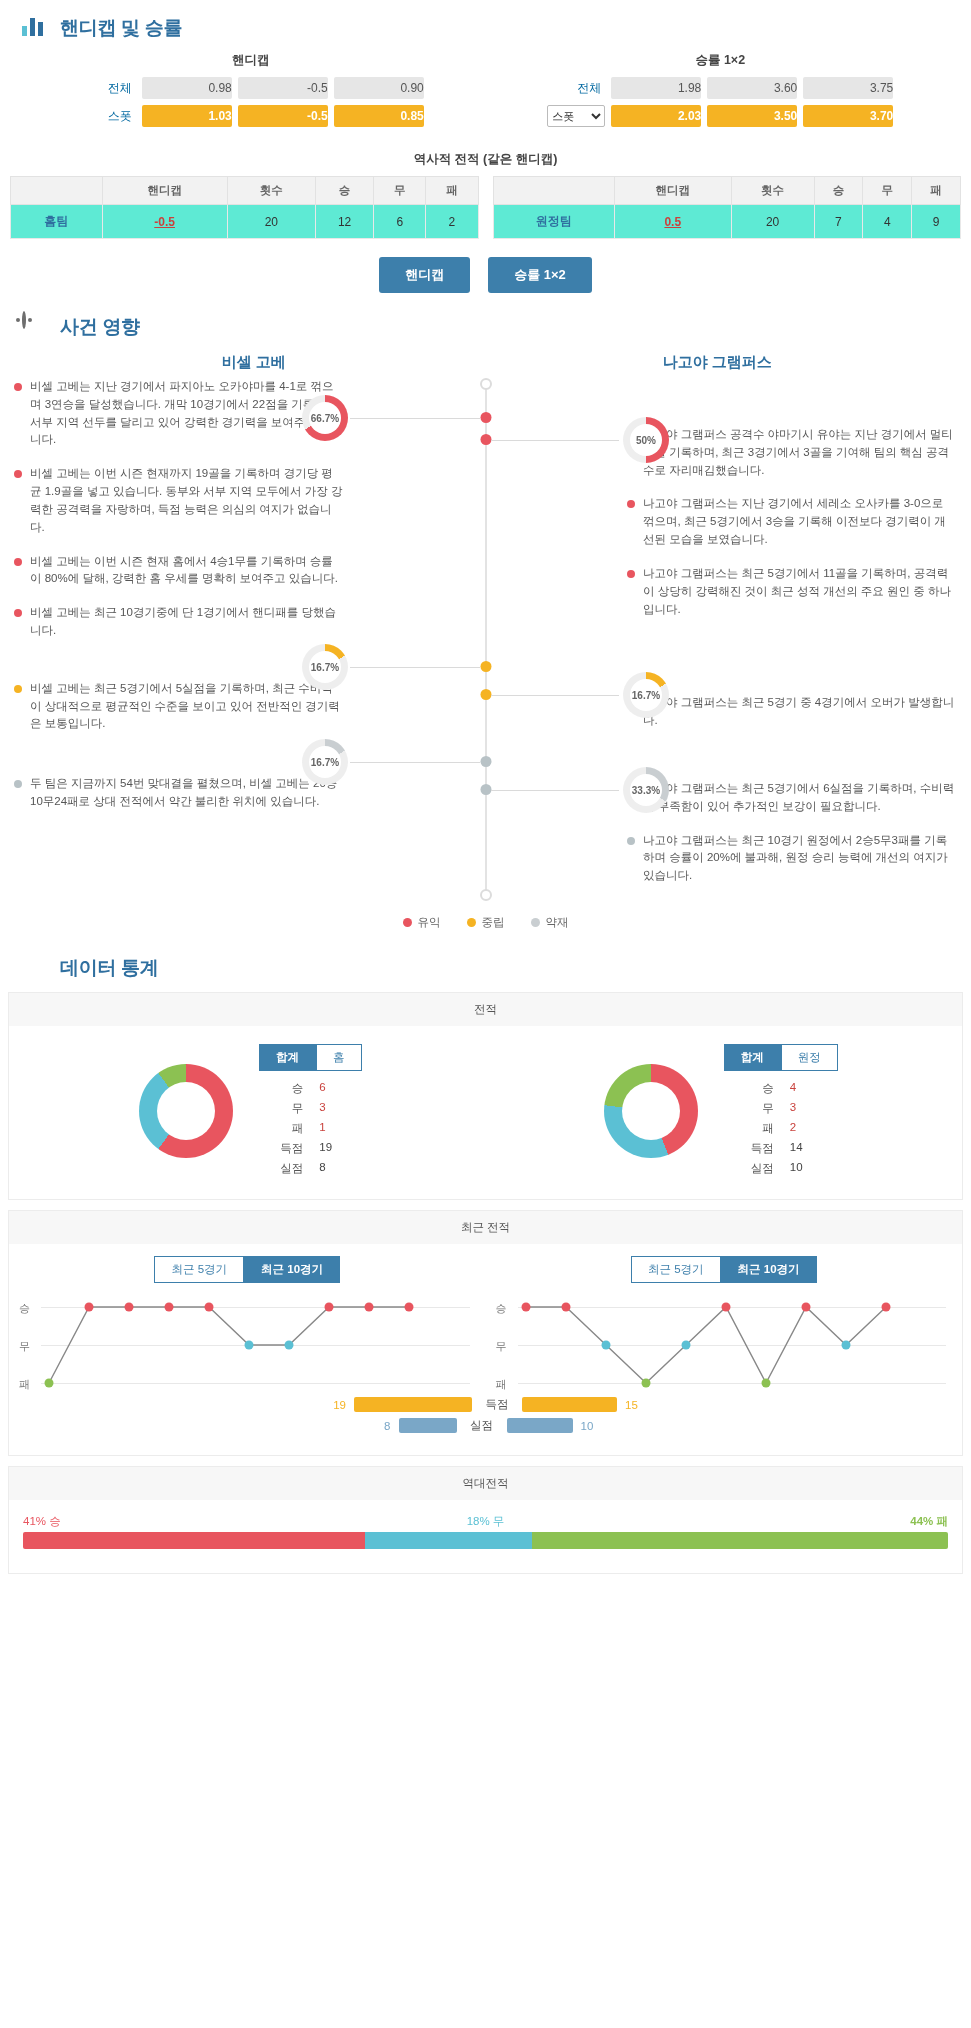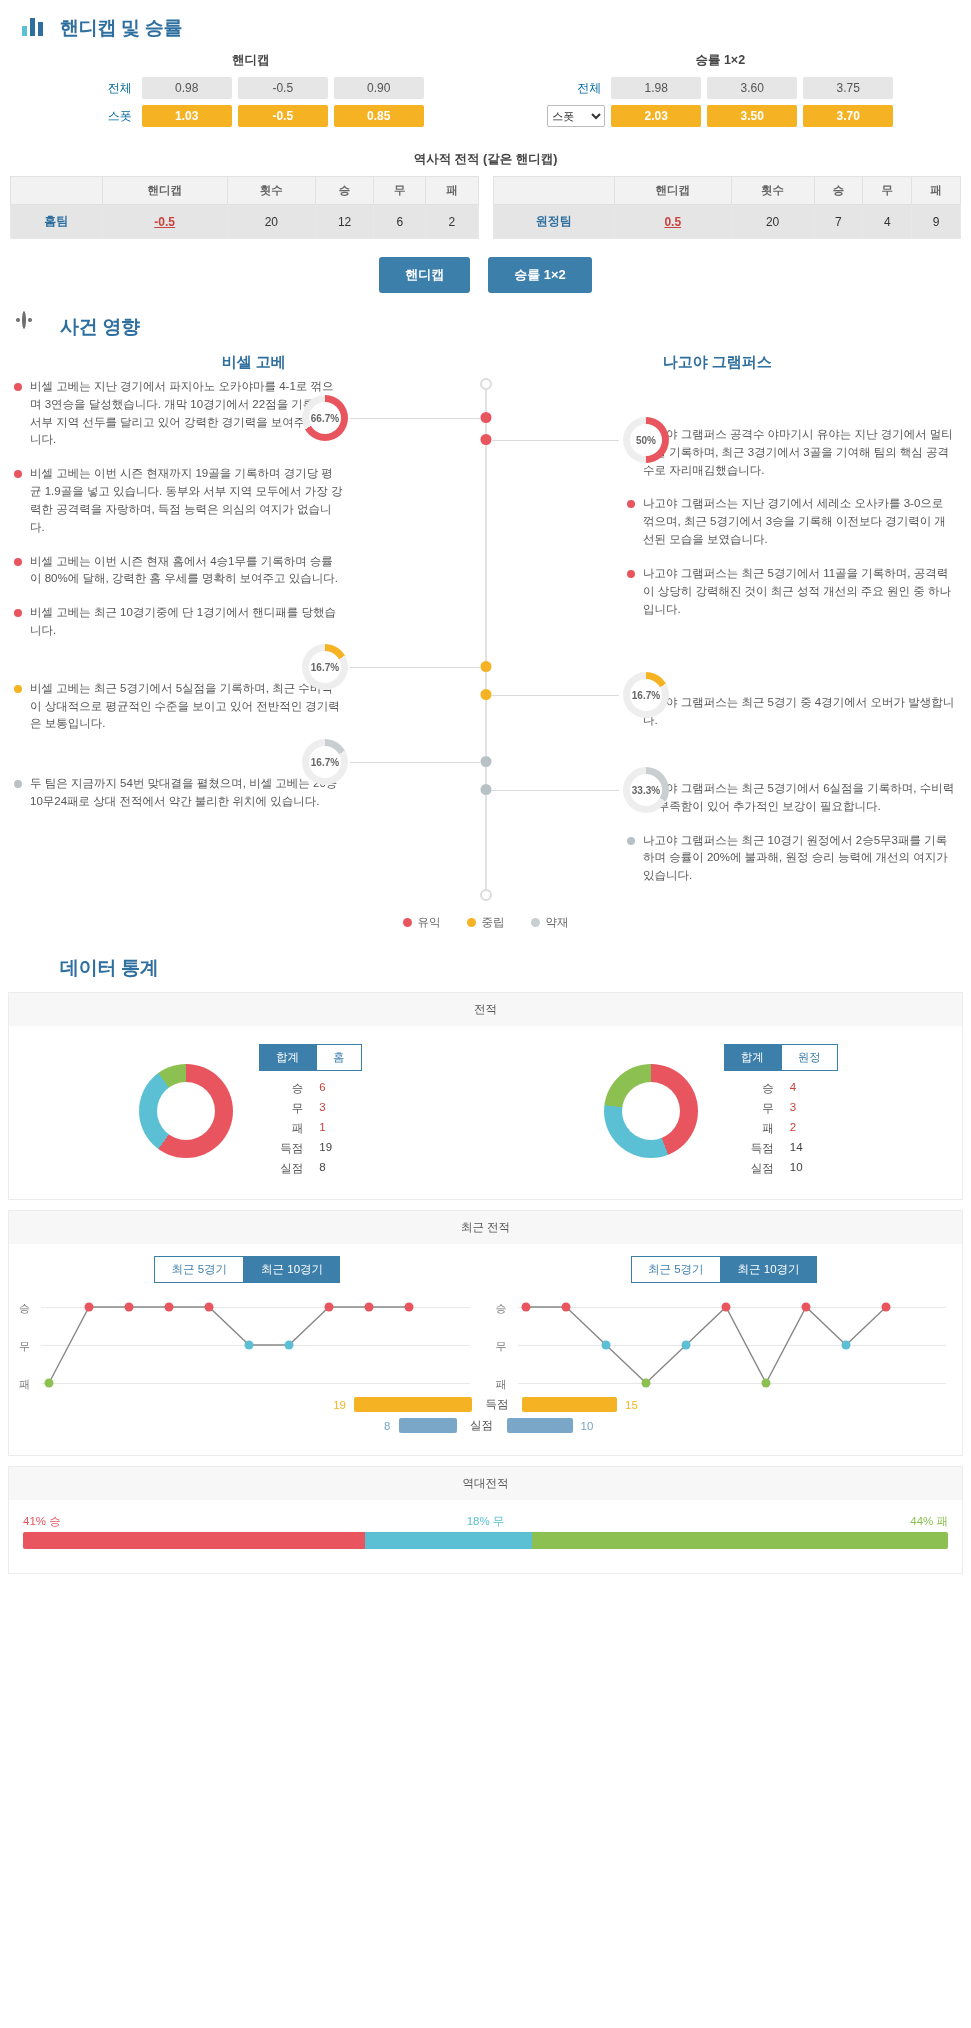--- a/index.html
+++ b/index.html
@@ -47,40 +47,40 @@
   }
   .ico-face:before{left:4px;} .ico-face:after{right:4px;}
 
   
   .odds-wrap { display:flex; padding: 0 16px 6px 16px; }
   .odds-col { flex:1; }
   .odds-title { text-align:center; font-weight:bold; font-size:12.5px; color:#444; margin-bottom:8px;}
   .odds-row { display:flex; align-items:center; justify-content:center; gap:6px; margin-bottom:6px;}
   .odds-label { width:58px; text-align:right; font-size:12px; color:#0369a1; padding-right:4px;}
   .cell {
-    width:90px; height:22px; line-height:22px; text-align:center;
+    width:90px; height:22px; line-height:22px; text-align:right;
     background:#e6e6e6; color:#555; font-size:12px; border-radius:2px;
   }
   .cell.hl { background:#f5b323; color:#fff; font-weight:bold; }
   .sel {
     width:58px; height:22px; font-size:11px; border:1px solid #bbb; background:#fff;
     color:#333; border-radius:2px;
   }
 
   
   .hist-title { text-align:center; font-weight:bold; font-size:12.5px; color:#444; margin:12px 0 8px;}
   .hist-wrap { display:flex; gap:14px; padding: 0 10px; }
   .hist-wrap table { flex:1; border-collapse:collapse; width:50%; }
   .hist-wrap th {
     background:#f2f2f2; color:#666; font-weight:bold; font-size:11.5px;
     padding:6px 2px; border:1px solid #e2e2e2; text-align:center;
   }
   .hist-wrap td {
     padding:8px 2px; border:1px solid #e8e8e8; text-align:center; font-size:12px;
-    background:#e5e5e5;
+    background:#5eead4;
   }
   .team-cell { color:#2f6f9f; font-weight:bold; }
   .hcap-cell { color:#c9423d; text-decoration:underline; font-weight:bold; }
 
   .btn-row { display:flex; justify-content:center; gap:18px; padding:18px 0 6px; }
   .btn {
     background:#3d7fab; color:#fff; border:none; border-radius:3px;
     padding:9px 26px; font-size:13px; font-weight:bold; cursor:pointer;
     font-family:"Liberation Sans", sans-serif;
   }
@@ -140,21 +140,21 @@
   .donut:after{content:"";position:absolute;inset:18px;background:#fff;border-radius:50%;}
   .kv { font-size:11.5px; color:#555; }
   .kv div { display:flex; gap:16px; justify-content:flex-end; margin-bottom:5px;}
   .kv .k { width:30px; text-align:right; color:#555;}
   .kv .v { width:28px; text-align:left; }
   .v.red{color:#c9423d;} .v.dark{color:#444;}
   .tab {
     border:1px solid #3d7fab; padding:5px 16px; font-size:11.5px; cursor:pointer;
     background:#fff; color:#3d7fab;
   }
-  .tab.active { background:#3d7fab; color:#fff; }
+  .tab.active { background:#3d7fab; color:#fff;font-weight:bold; }
   .tab-wrap { display:flex; justify-content:center; padding:4px 0 10px;}
 
   .form-row { display:flex; align-items:center; }
   .form-block { flex:1; }
 
   
   .fc { position:relative; height:92px; margin: 6px 10px 0 10px; }
   .fc .ylab { position:absolute; left:0; font-size:11px; color:#777;}
   .fc .grid { position:absolute; left:22px; right:6px; height:1px; background:#e8e8e8;}
 
@@ -165,21 +165,21 @@
   .num.org { color:#f5b323; } .num.blu { color:#7aa7c7; }
   .bar { height:15px; border-radius:2px;}
   .bar.org{background:#f5b323;} .bar.blu{background:#7aa7c7;}
 
   
   .h2h-row { padding: 4px 14px 10px; }
   .h2h-labels { display:flex; justify-content:space-between; font-size:11.5px; margin-bottom:3px;}
   .h2h-bar { display:flex; height:17px; border-radius:2px; overflow:hidden;}
   .h2h-bar i { display:block; height:100%; }
   .c-win{background:#e8555f;} .c-draw{background:#5bc0d4;} .c-loss{background:#8cc152;}
-  .lb-win{color:#e8555f;} .lb-draw{color:#5bc0d4;} .lb-loss{color:#8cc152;}
+  .lb-win{color:#e8555f;} .lb-draw{color:#5bc0d4;} .lb-loss{color:#8cc152;font-weight:bold;}
 </style>
 </head>
 <body>
 
 <div class="page">
 
   <div class="section-head">
     <span class="ico-box">
       <span class="ico-bars">
           <i></i>

